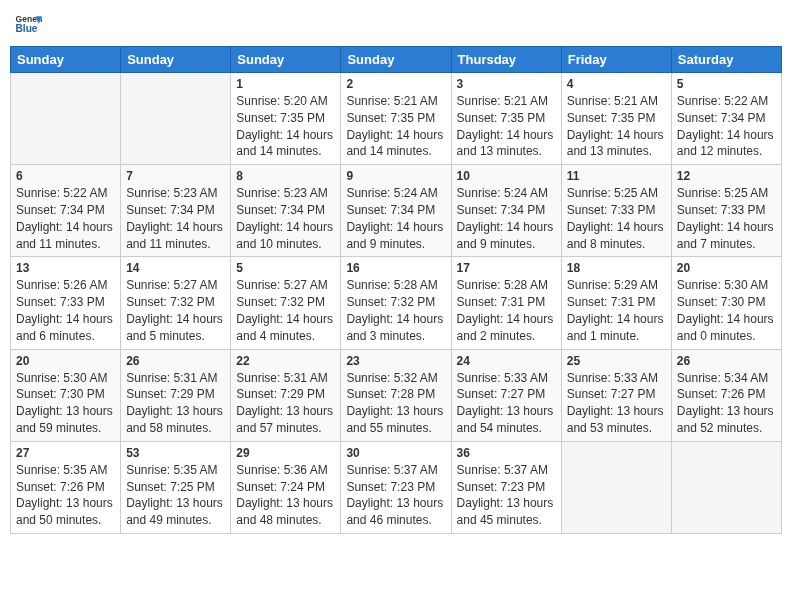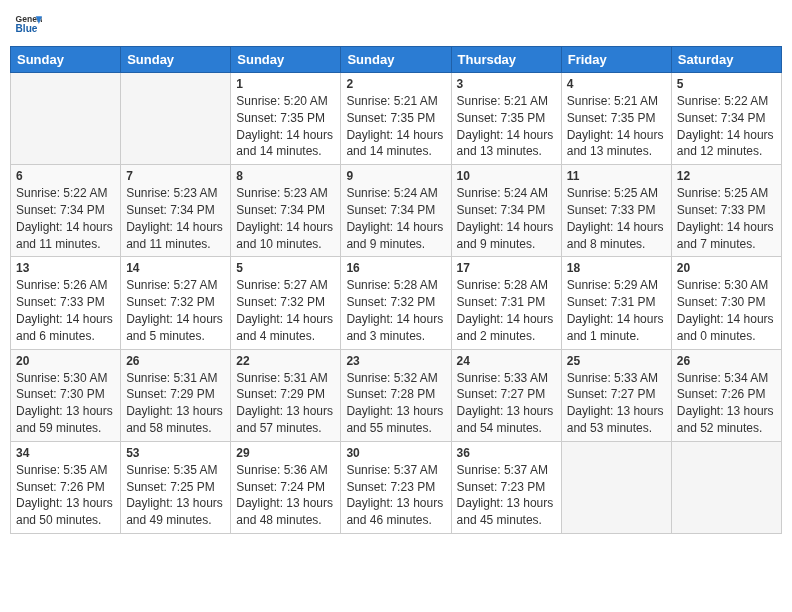--- a/index.html
+++ b/index.html
@@ -223,21 +223,21 @@
           <span class="day-number">25</span>
           <div class="day-detail">Sunrise: 5:33 AM<br>Sunset: 7:27 PM<br>Daylight: 13 hours<br>and 53 minutes.</div>
         </td>
         <td>
           <span class="day-number">26</span>
           <div class="day-detail">Sunrise: 5:34 AM<br>Sunset: 7:26 PM<br>Daylight: 13 hours<br>and 52 minutes.</div>
         </td>
       </tr>
       <tr>
         <td>
-          <span class="day-number">34</span>
+          <span class="day-number">27</span>
           <div class="day-detail">Sunrise: 5:35 AM<br>Sunset: 7:26 PM<br>Daylight: 13 hours<br>and 50 minutes.</div>
         </td>
         <td>
           <span class="day-number">53</span>
           <div class="day-detail">Sunrise: 5:35 AM<br>Sunset: 7:25 PM<br>Daylight: 13 hours<br>and 49 minutes.</div>
         </td>
         <td>
           <span class="day-number">29</span>
           <div class="day-detail">Sunrise: 5:36 AM<br>Sunset: 7:24 PM<br>Daylight: 13 hours<br>and 48 minutes.</div>
         </td>

